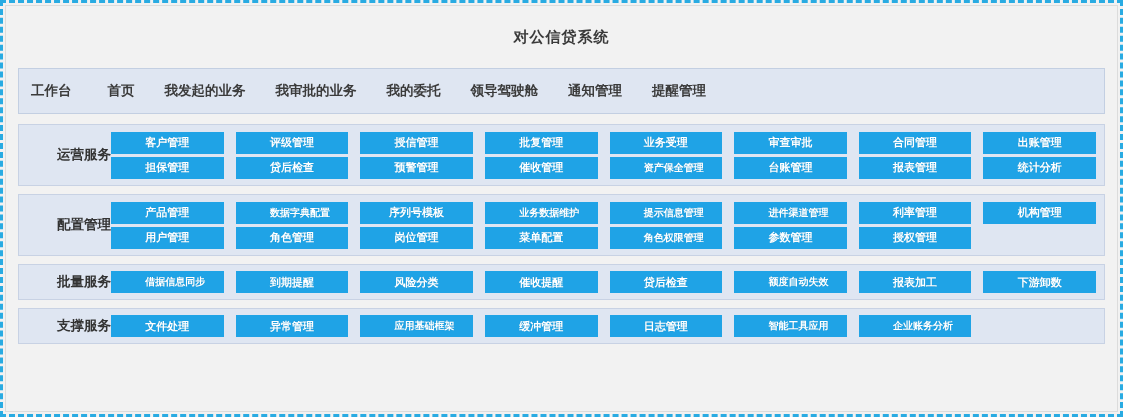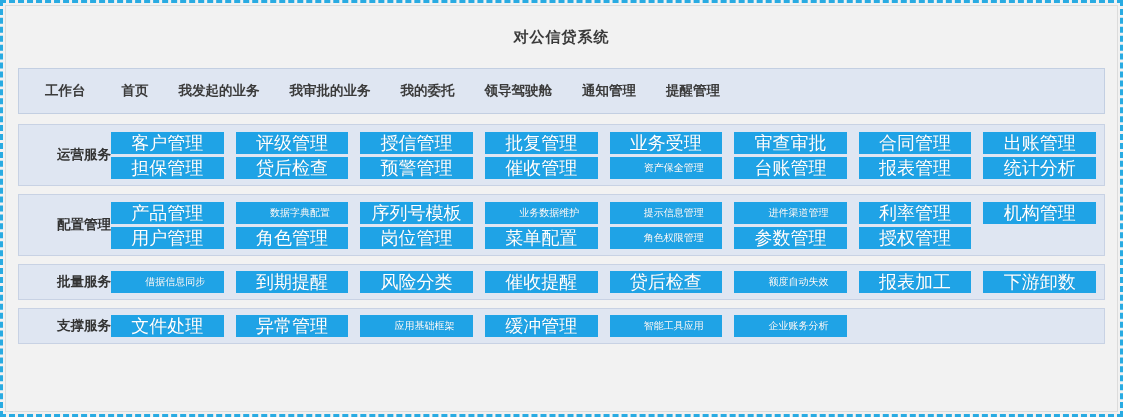--- a/index.html
+++ b/index.html
@@ -55,21 +55,21 @@
   }
 
   
   .nav-bar {
     height: 46px;
     background: #dfe6f2;
     border: 1px solid #c3cfe2;
     box-sizing: border-box;
     display: flex;
     align-items: center;
-    padding-left: 26px;
+    padding-left: 12px;
     margin-bottom: 10px;
   }
   .nav-item {
     font-size: 13.5px;
     font-weight: bold;
     color: #3b3b3b;
     margin-right: 30px;
     white-space: nowrap;
     cursor: pointer;
   }
@@ -101,31 +101,31 @@
     flex: 1;
     display: grid;
     grid-template-columns: repeat(8, 1fr);
     column-gap: 12px;
     row-gap: 3px;
   }
   .tile {
     height: 22px;
     background: #1fa3e6;
     color: #ffffff;
-    font-size: 18px;
-    font-weight: normal;
+    font-size: 11px;
+    font-weight: bold;
     display: flex;
     align-items: center;
     justify-content: center;
     white-space: nowrap;
     cursor: pointer;
     overflow: hidden;
     text-shadow: 0 0 1px rgba(0,0,0,0.15);
   }
-  .tile.sm { font-size: 10px; font-weight: normal; padding-left: 16px; }
+  .tile.sm { font-size: 10px; font-weight: bold; padding-left: 16px; }
 </style>
 </head>
 <body>
 
 <div id="app-frame">
 
   <div id="selection-border"></div>
 
   <div id="inner-pane">
 
@@ -199,20 +199,21 @@
             <div class="tile">下游卸数</div>
           </div>
         </div>
         <div class="section one-row">
           <div class="section-label">支撑服务</div>
           <div class="grid">
             <div class="tile">文件处理</div>
             <div class="tile">异常管理</div>
             <div class="tile sm">应用基础框架</div>
             <div class="tile">缓冲管理</div>
+            <div class="tile">日志管理</div>
             <div class="tile sm">智能工具应用</div>
             <div class="tile sm">企业账务分析</div>
           </div>
         </div>
       </div>
 
   </div>
 </div>
 
 </body></html>

